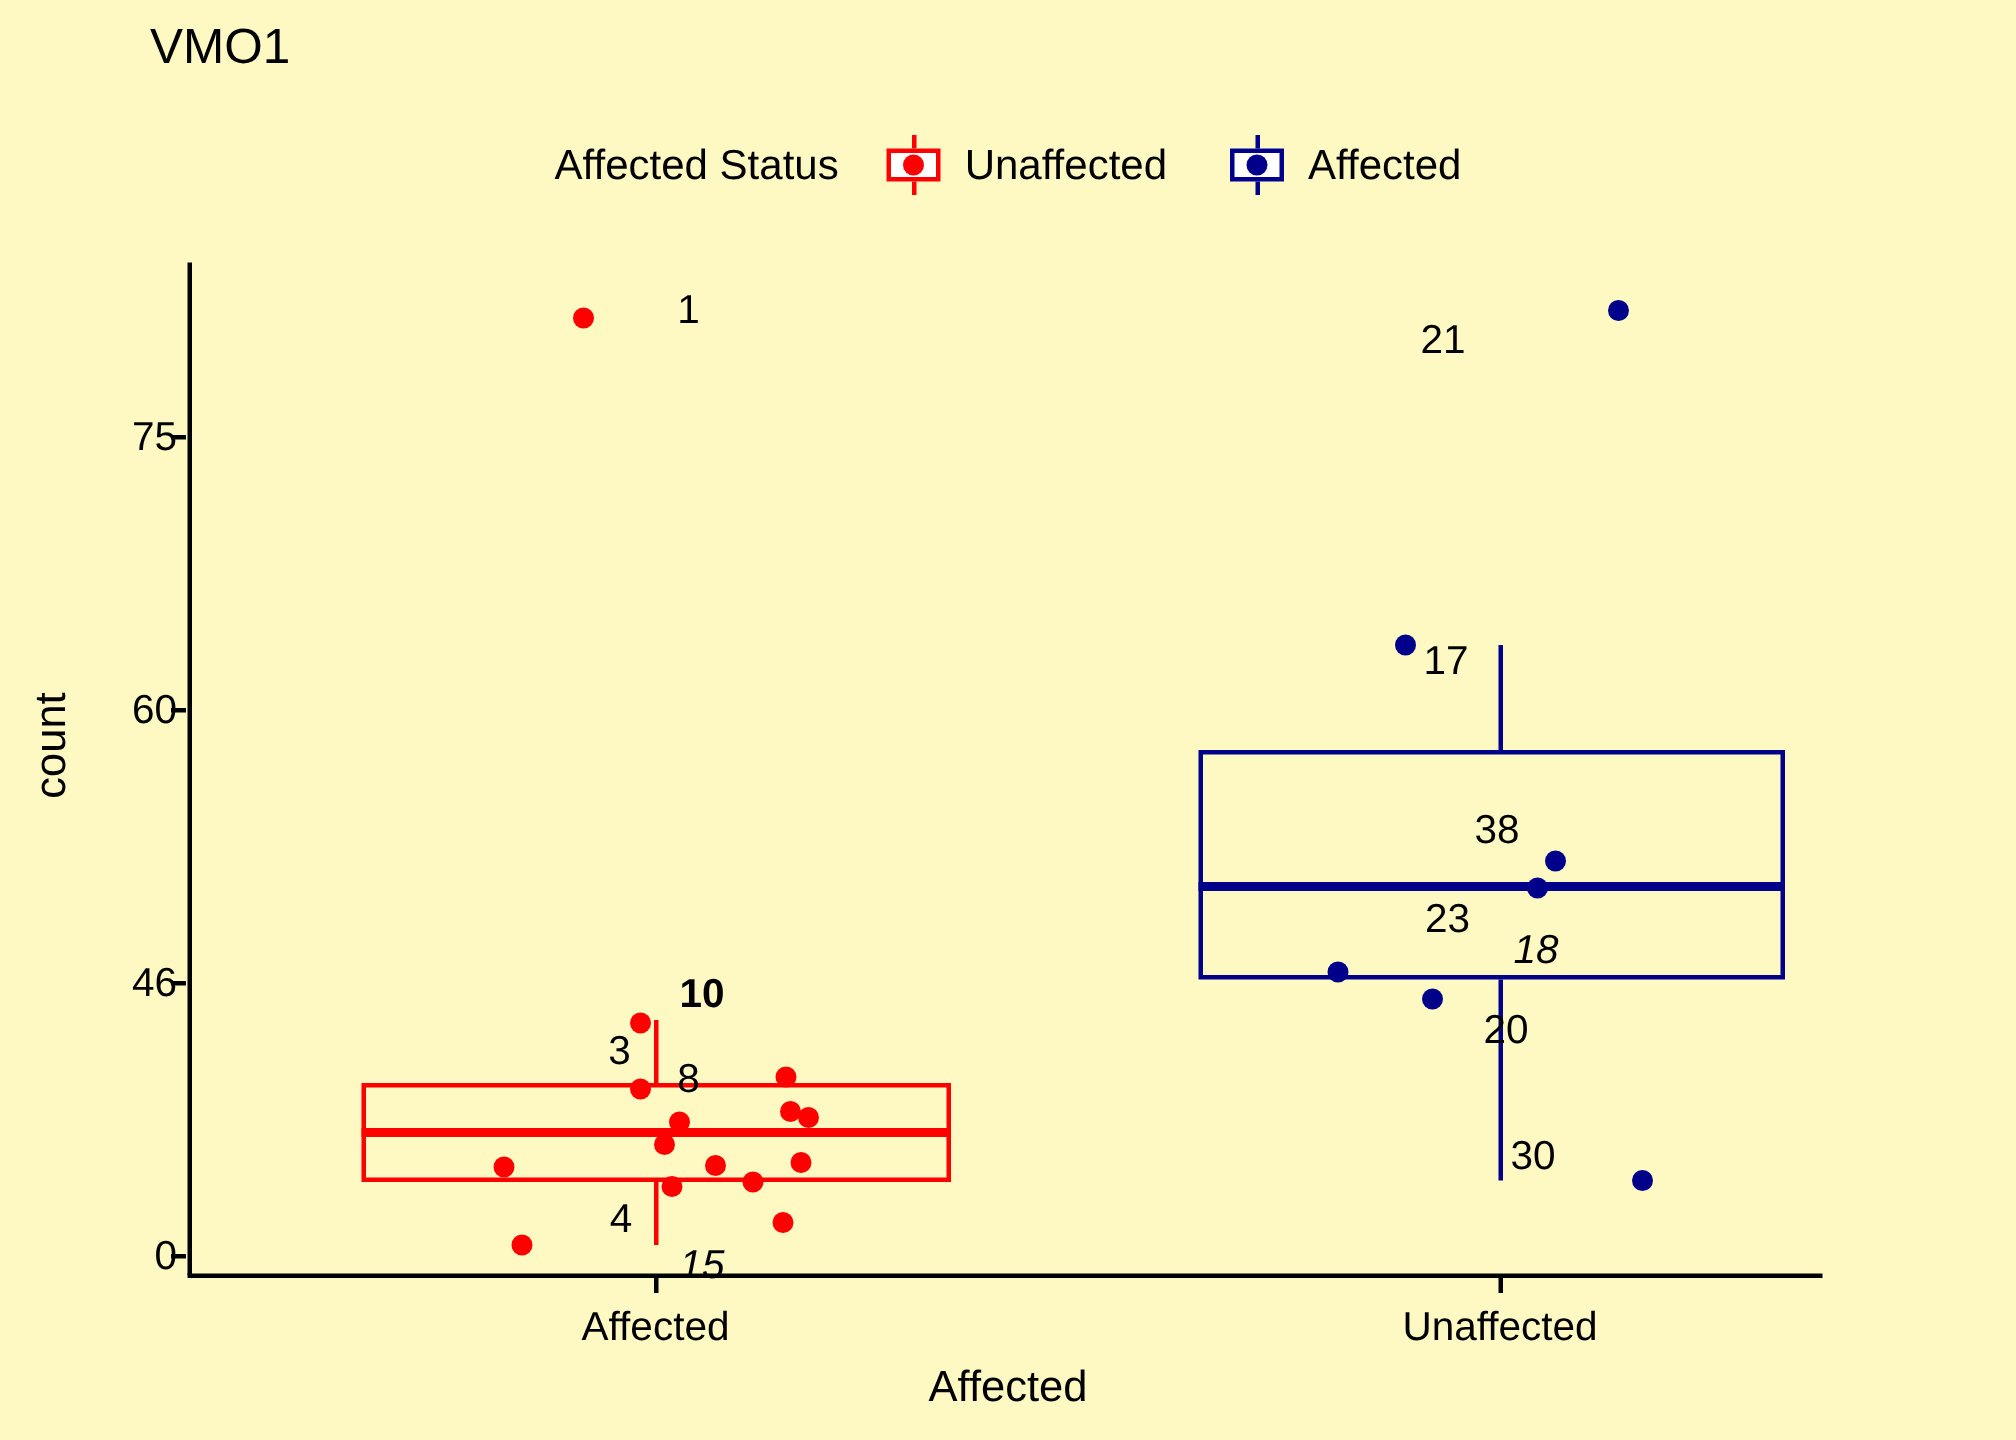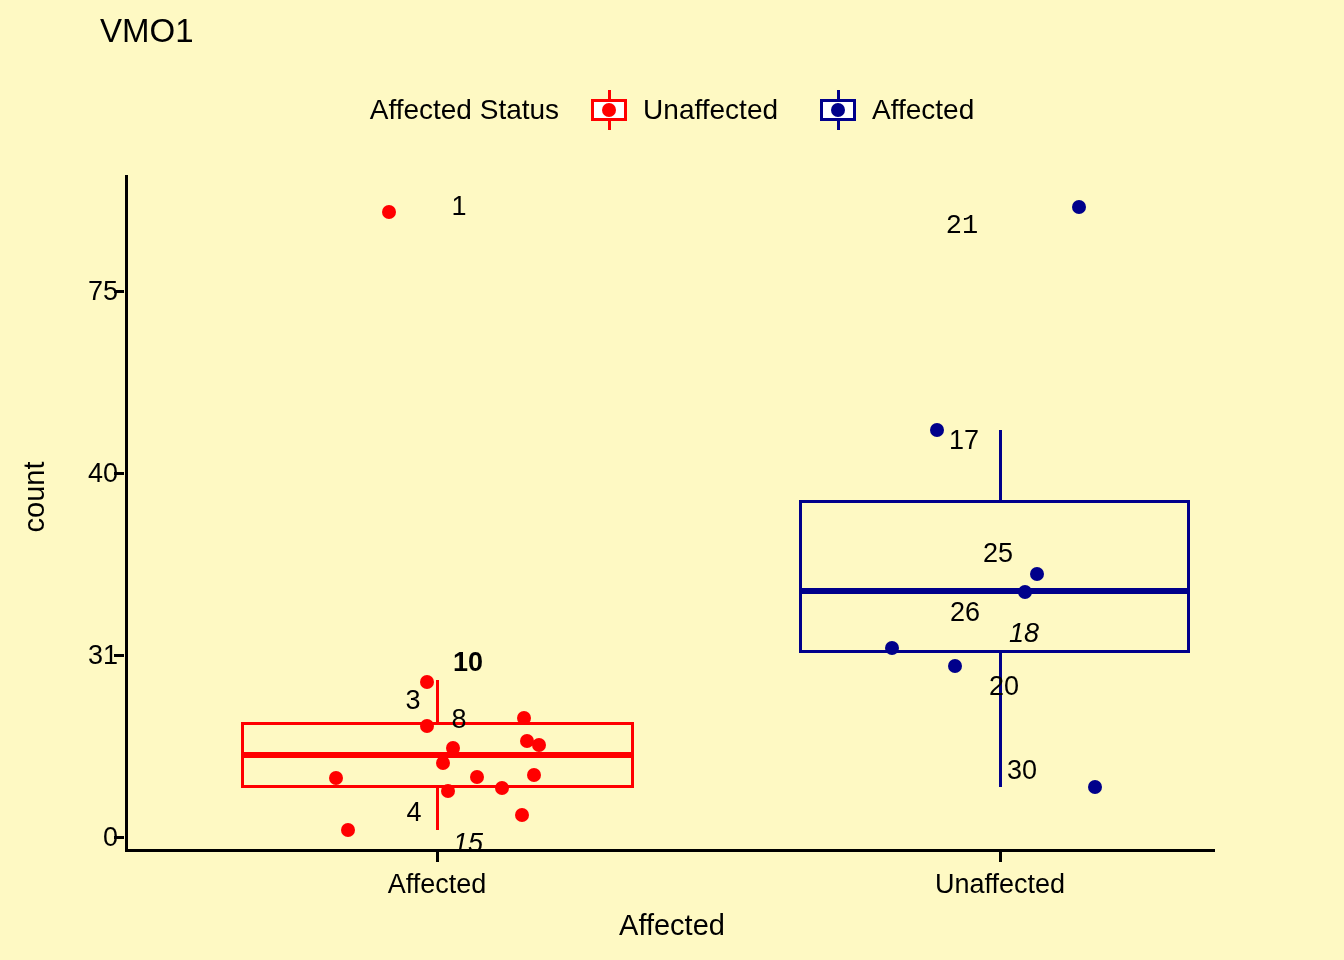--- a/index.html
+++ b/index.html
@@ -200,23 +200,23 @@
   <div class="axis-line y-axis-line"></div>
   <div class="axis-line x-axis-line"></div>
 
   <div class="y-axis-title">count</div>
   <div class="x-axis-title">Affected</div>
 
   <div id="plot-layer">
       <div class="y-tick" style="top: 836px;"></div>
       <div class="y-tick-label" style="top: 822px;">0</div>
       <div class="y-tick" style="top: 654px;"></div>
-      <div class="y-tick-label" style="top: 640px;">31</div>
+      <div class="y-tick-label" style="top: 640px;">46</div>
       <div class="y-tick" style="top: 472px;"></div>
-      <div class="y-tick-label" style="top: 458px;">40</div>
+      <div class="y-tick-label" style="top: 458px;">60</div>
       <div class="y-tick" style="top: 290px;"></div>
       <div class="y-tick-label" style="top: 276px;">75</div>
       <div class="x-tick" style="left: 436px;"></div>
       <div class="x-tick-label" style="left: 437px;">Affected</div>
       <div class="x-tick" style="left: 999px;"></div>
       <div class="x-tick-label" style="left: 1000px;">Unaffected</div>
       <div class="whisker-line" style="left: 436px; top: 680px; width: 3px; height: 42px; background: rgb(255, 0, 0);"></div>
       <div class="whisker-line" style="left: 436px; top: 788px; width: 3px; height: 42px; background: rgb(255, 0, 0);"></div>
       <div class="box-rect" style="left: 241px; top: 722px; width: 393px; height: 66px; border-width: 3px; border-color: rgb(255, 0, 0);"></div>
       <div class="median-line" style="left: 241px; top: 752px; width: 393px; height: 6px; background: rgb(255, 0, 0);"></div>
@@ -240,24 +240,24 @@
       <div class="pt" style="left: 522px; top: 815px; width: 14px; height: 14px; background: rgb(255, 0, 0);"></div>
       <div class="pt" style="left: 348px; top: 830px; width: 14px; height: 14px; background: rgb(255, 0, 0);"></div>
       <div class="pt" style="left: 1079px; top: 207px; width: 14px; height: 14px; background: rgb(0, 0, 139);"></div>
       <div class="pt" style="left: 937px; top: 430px; width: 14px; height: 14px; background: rgb(0, 0, 139);"></div>
       <div class="pt" style="left: 1037px; top: 574px; width: 14px; height: 14px; background: rgb(0, 0, 139);"></div>
       <div class="pt" style="left: 1025px; top: 592px; width: 14px; height: 14px; background: rgb(0, 0, 139);"></div>
       <div class="pt" style="left: 892px; top: 648px; width: 14px; height: 14px; background: rgb(0, 0, 139);"></div>
       <div class="pt" style="left: 955px; top: 666px; width: 14px; height: 14px; background: rgb(0, 0, 139);"></div>
       <div class="pt" style="left: 1095px; top: 787px; width: 14px; height: 14px; background: rgb(0, 0, 139);"></div>
       <div class="pt-label" style="left: 459px; top: 206px;">1</div>
-      <div class="pt-label" style="left: 962px; top: 226px; font-family: Liberation Mono, monospace;">21</div>
+      <div class="pt-label" style="left: 962px; top: 226px;">21</div>
       <div class="pt-label" style="left: 964px; top: 440px;">17</div>
-      <div class="pt-label" style="left: 998px; top: 553px;">25</div>
-      <div class="pt-label" style="left: 965px; top: 612px;">26</div>
+      <div class="pt-label" style="left: 998px; top: 553px;">38</div>
+      <div class="pt-label" style="left: 965px; top: 612px;">23</div>
       <div class="pt-label" style="left: 1024px; top: 633px; font-style: italic;">18</div>
       <div class="pt-label" style="left: 1004px; top: 686px;">20</div>
       <div class="pt-label" style="left: 1022px; top: 770px;">30</div>
       <div class="pt-label" style="left: 468px; top: 662px; font-weight: bold;">10</div>
       <div class="pt-label" style="left: 413px; top: 700px;">3</div>
       <div class="pt-label" style="left: 459px; top: 719px;">8</div>
       <div class="pt-label" style="left: 414px; top: 812px;">4</div>
       <div class="pt-label" style="left: 468px; top: 843px; font-style: italic;">15</div>
     </div>
 

